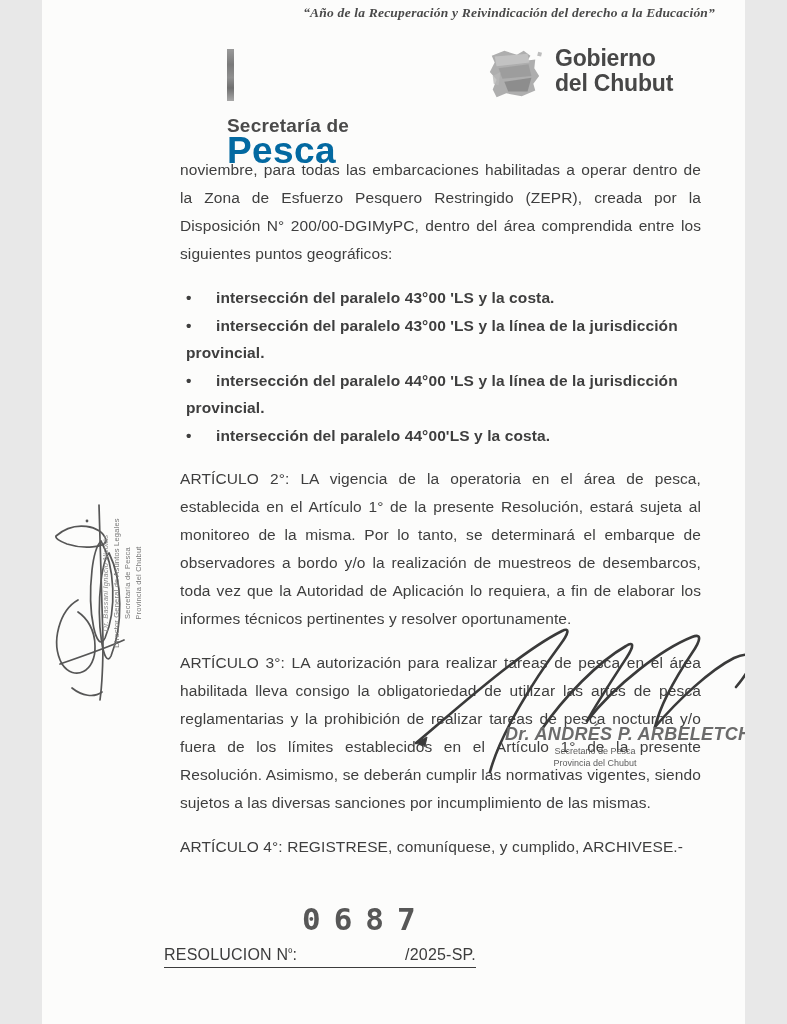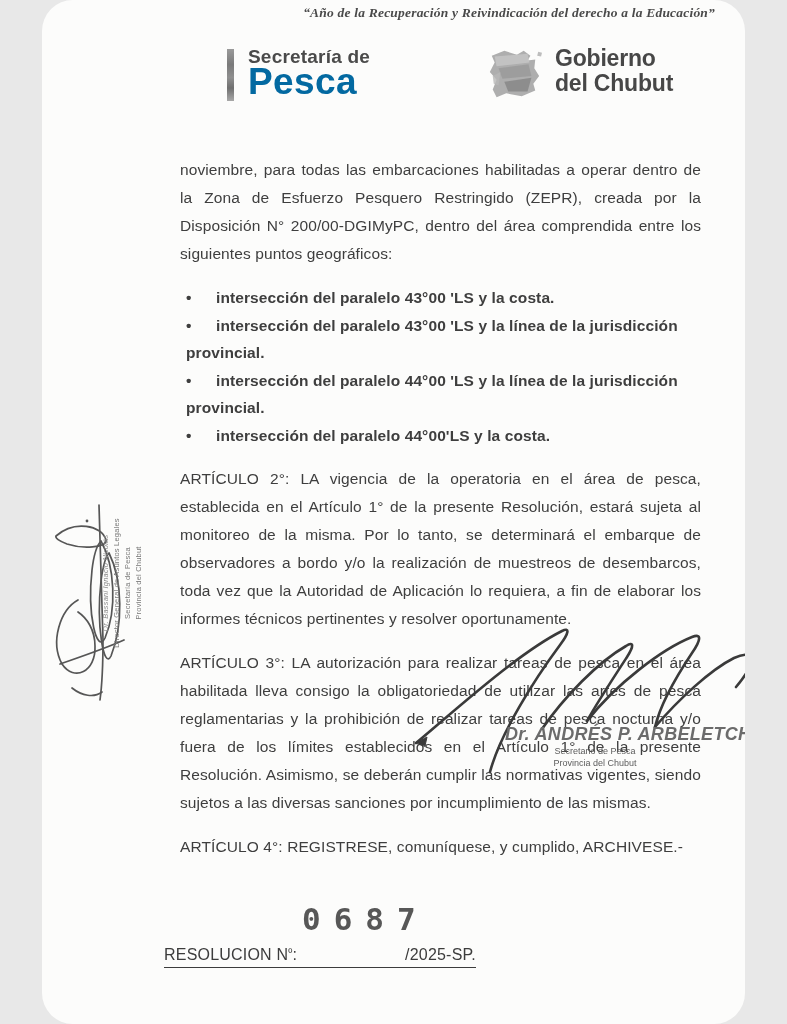--- a/index.html
+++ b/index.html
@@ -4,33 +4,32 @@
 <style>
   html,body{margin:0;padding:0;background:#e8e8e8;}
   .page{
     position:relative;
     width:703px;height:1024px;
     background:#fcfcfb;
     font-family:"Liberation Sans",sans-serif;
     color:#3e3e3e;
     overflow:hidden;
     margin:0 auto;
-    border-radius:31px;
   }
   
   .motto{
     position:absolute;top:5px;right:30px;
     font-family:"Liberation Serif",serif;
     font-style:italic;font-weight:600;
     font-size:13.5px;color:#4a4a4a;letter-spacing:.2px;
     white-space:nowrap;
   }
   
   .hdr{position:absolute;top:46px;left:185px;height:62px;display:flex;align-items:flex-start;}
-  .logo-left{display:flex;gap:14px;align-items:flex-start;width:210px;}
+  .logo-left{display:flex;gap:14px;align-items:flex-start;width:210px;flex-direction:column;}
   .logo-bar{
     width:7px;height:52px;margin-top:3px;
     background:linear-gradient(#9a9a9a 0%,#7a7a7a 30%,#8f8f8f 55%,#6f6f6f 75%,#a8a8a8 100%);
   }
   .sec-l1{font-size:19px;font-weight:700;color:#4a4a4a;letter-spacing:.2px;line-height:22px;}
   .sec-l2{font-size:37px;font-weight:800;color:#0369a1;letter-spacing:.4px;line-height:28px;}
   .logo-right{display:flex;gap:12px;align-items:flex-start;margin-left:48px;justify-content:space-between;}
   .map-wrap{width:58px;height:56px;}
   .gov-l1,.gov-l2{font-size:23px;font-weight:800;color:#474747;letter-spacing:-.2px;line-height:25px;}
   

